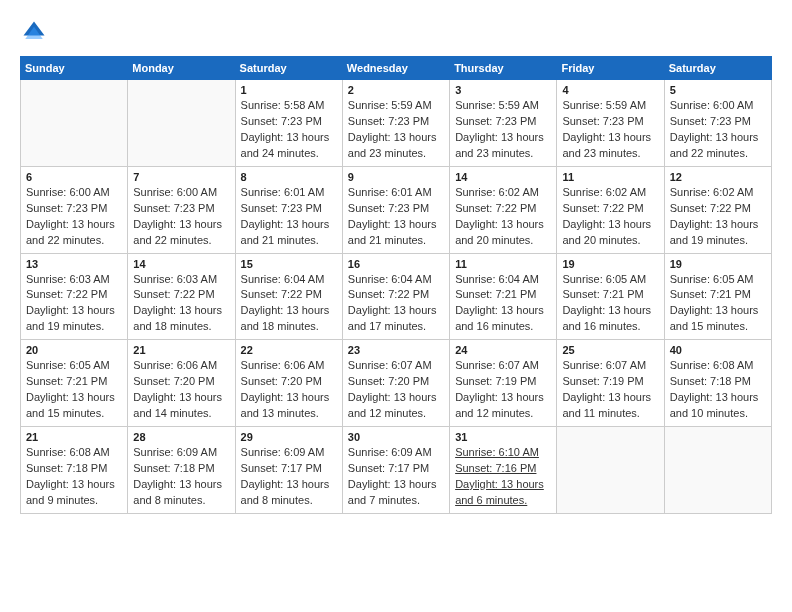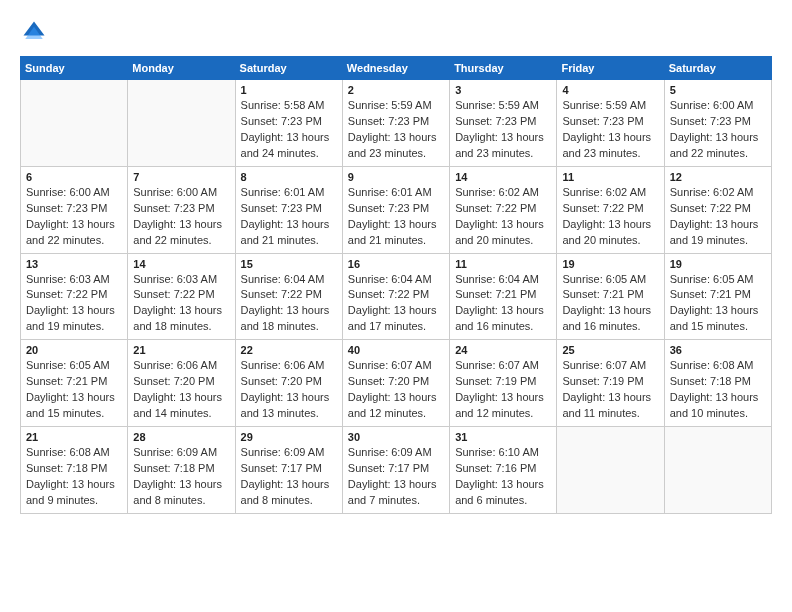--- a/index.html
+++ b/index.html
@@ -292,42 +292,42 @@
 and 14 minutes.</div>
           </td>
           <td>
             <div class="day-num">22</div>
             <div class="day-info" style="white-space: pre-line;">Sunrise: 6:06 AM
 Sunset: 7:20 PM
 Daylight: 13 hours
 and 13 minutes.</div>
           </td>
           <td>
-            <div class="day-num">40</div>
+            <div class="day-num">23</div>
             <div class="day-info" style="white-space: pre-line;">Sunrise: 6:07 AM
 Sunset: 7:20 PM
 Daylight: 13 hours
 and 12 minutes.</div>
           </td>
           <td>
             <div class="day-num">24</div>
             <div class="day-info" style="white-space: pre-line;">Sunrise: 6:07 AM
 Sunset: 7:19 PM
 Daylight: 13 hours
 and 12 minutes.</div>
           </td>
           <td>
             <div class="day-num">25</div>
             <div class="day-info" style="white-space: pre-line;">Sunrise: 6:07 AM
 Sunset: 7:19 PM
 Daylight: 13 hours
 and 11 minutes.</div>
           </td>
           <td>
-            <div class="day-num">36</div>
+            <div class="day-num">40</div>
             <div class="day-info" style="white-space: pre-line;">Sunrise: 6:08 AM
 Sunset: 7:18 PM
 Daylight: 13 hours
 and 10 minutes.</div>
           </td>
         </tr>
         <tr class="week-row">
           <td>
             <div class="day-num">21</div>
             <div class="day-info" style="white-space: pre-line;">Sunrise: 6:08 AM
@@ -351,21 +351,21 @@
           </td>
           <td>
             <div class="day-num">30</div>
             <div class="day-info" style="white-space: pre-line;">Sunrise: 6:09 AM
 Sunset: 7:17 PM
 Daylight: 13 hours
 and 7 minutes.</div>
           </td>
           <td>
             <div class="day-num">31</div>
-            <div class="day-info" style="white-space: pre-line;">Sunrise: 6:10 AM
+            <div class="day-info" style="white-space: pre-line; text-decoration: underline;">Sunrise: 6:10 AM
 Sunset: 7:16 PM
 Daylight: 13 hours
 and 6 minutes.</div>
           </td>
           <td class="empty"></td>
           <td class="empty"></td>
         </tr>
       </tbody>
   </table>
 </div>

